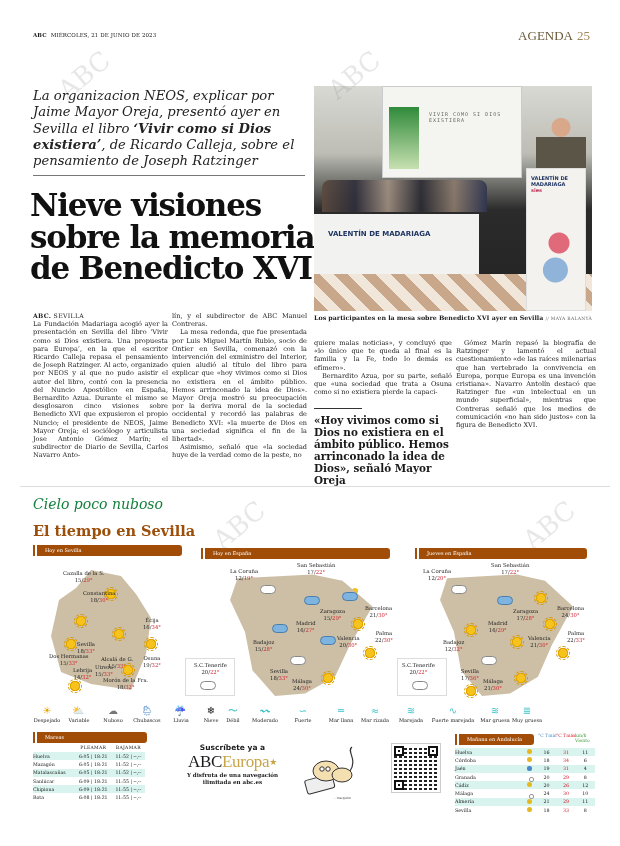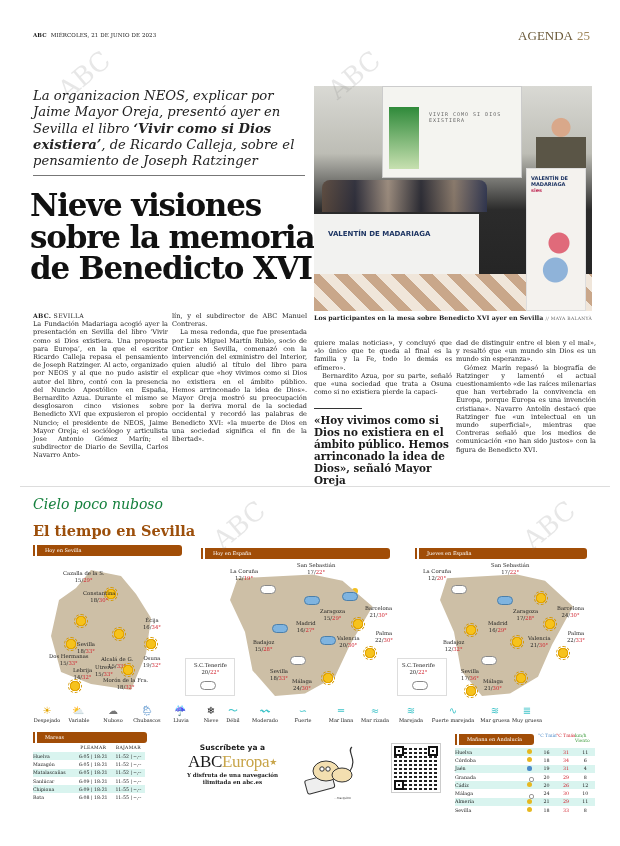--- a/index.html
+++ b/index.html
@@ -139,29 +139,29 @@
   <span>Los participantes en la mesa sobre Benedicto XVI ayer en Sevilla</span> <span class="credit">// MAYA BALANYÀ</span>
 </div>
 
 <div class="col col1">
   <div class="byline"><b>ABC.</b> <span>SEVILLA</span></div>
   <p class="first">La Fundación Madariaga acogió ayer la presentación en Sevilla del libro ‘Vivir como si Dios existiera. Una propuesta para Europa’, en la que el escritor Ricardo Calleja repasa el pensamiento de Joseph Ratzinger. Al acto, organizado por NEOS y al que no pudo asistir el autor del libro, contó con la presencia del Nuncio Apostólico en España, Bernardito Azua. Durante el mismo se desglosaron cinco visiones sobre Benedicto XVI que expusieron el propio Nuncio; el presidente de NEOS, Jaime Mayor Oreja; el sociólogo y articulista Jose Antonio Gómez Marín; el subdirector de Diario de Sevilla, Carlos Navarro Anto-</p>
 </div>
 <div class="col col2">
   <p class="first">lín, y el subdirector de ABC Manuel Contreras.</p>
   <p>La mesa redonda, que fue presentada por Luis Miguel Martín Rubio, socio de Ontier en Sevilla, comenazó con la intervención del exministro del Interior, quien aludió al título del libro para explicar que «hoy vivimos como si Dios no existiera en el ámbito público. Hemos arrinconado la idea de Dios». Mayor Oreja mostró su preocupación por la deriva moral de la sociedad occidental y recordó las palabras de Benedicto XVI: «la muerte de Dios en una sociedad significa el fin de la libertad».</p>
+  <p>Asimismo, señaló que «la sociedad huye de la verdad como de la peste, no</p>
 </div>
 <div class="col col3">
   <p class="first">quiere malas noticias», y concluyó que «lo único que te queda al final es la familia y la Fe, todo lo demás es efímero».</p>
   <p>Bernardito Azua, por su parte, señaló que «una sociedad que trata a Osuna como si no existiera pierde la capaci-</p>
 </div>
 <div class="pull-rule"></div>
 <div class="pull">«Hoy vivimos como si Dios no existiera en el ámbito público. Hemos arrinconado la idea de Dios», señaló Mayor Oreja</div>
 <div class="col col4">
-  <p class="first">dad de distinguir entre el bien y el mal», y resaltó que «un mundo sin Dios es un mundo sin esperanza».</p>
   <p>Gómez Marín repasó la biografía de Ratzinger y lamentó el actual cuestionamiento «de las raíces milenarias que han vertebrado la convivencia en Europa, porque Europa es una invención cristiana». Navarro Antolín destacó que Ratzinger fue «un intelectual en un mundo superficial», mientras que Contreras señaló que los medios de comunicación «no han sido justos» con la figura de Benedicto XVI.</p>
 </div>
 
 <div class="sep"></div>
 
 <div class="wx-title">El tiempo en Sevilla</div>
 <div class="wx-sub">Cielo poco nuboso</div>
 
 <div class="band" style="left:37px; top:545px; width:145px;">Hoy en Sevilla</div>
 <div class="map" style="left:33px; top:560px; width:150px; height:135px;">

